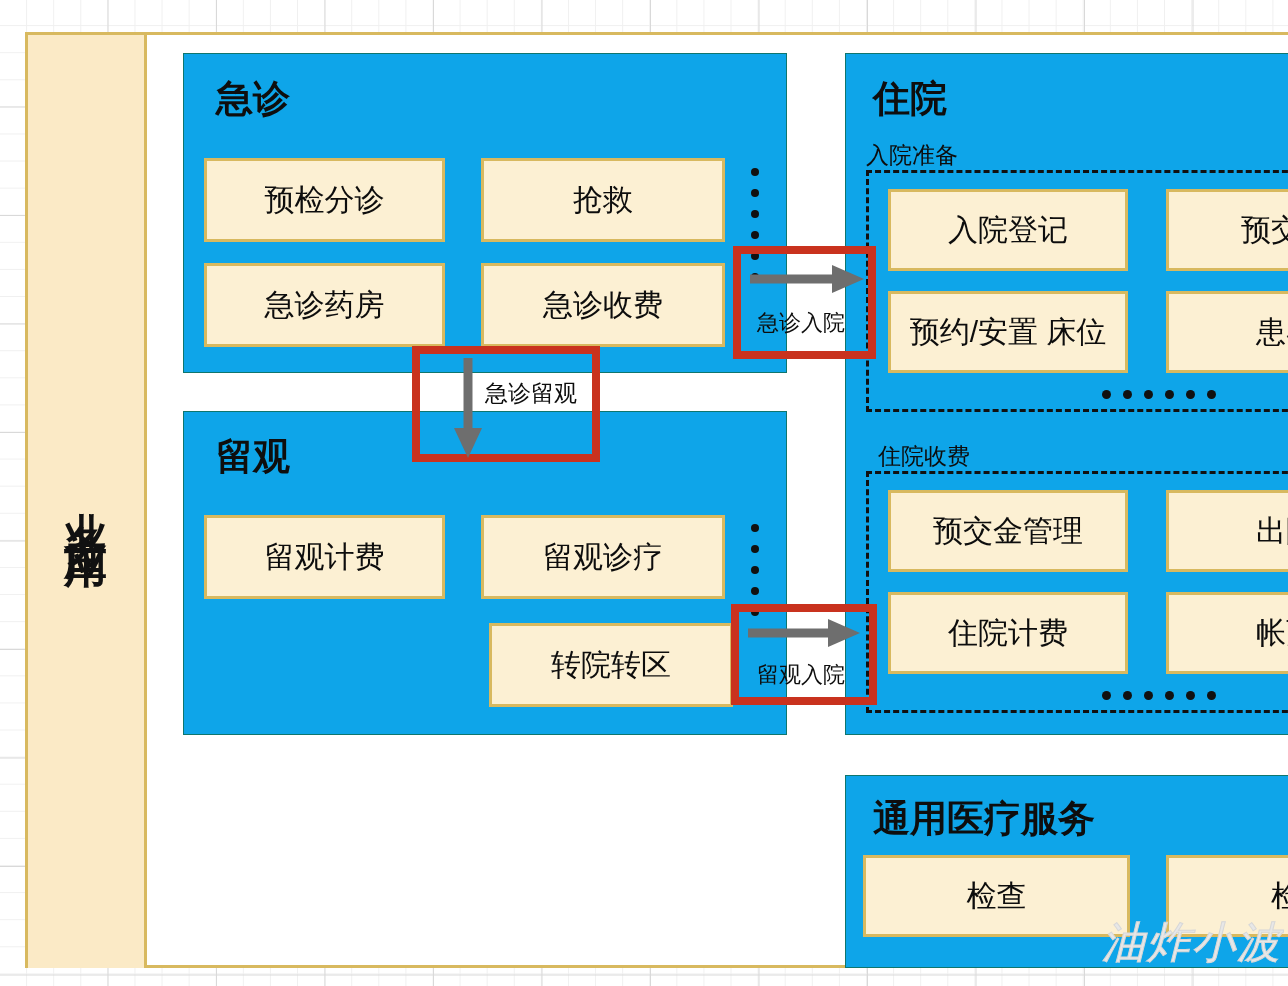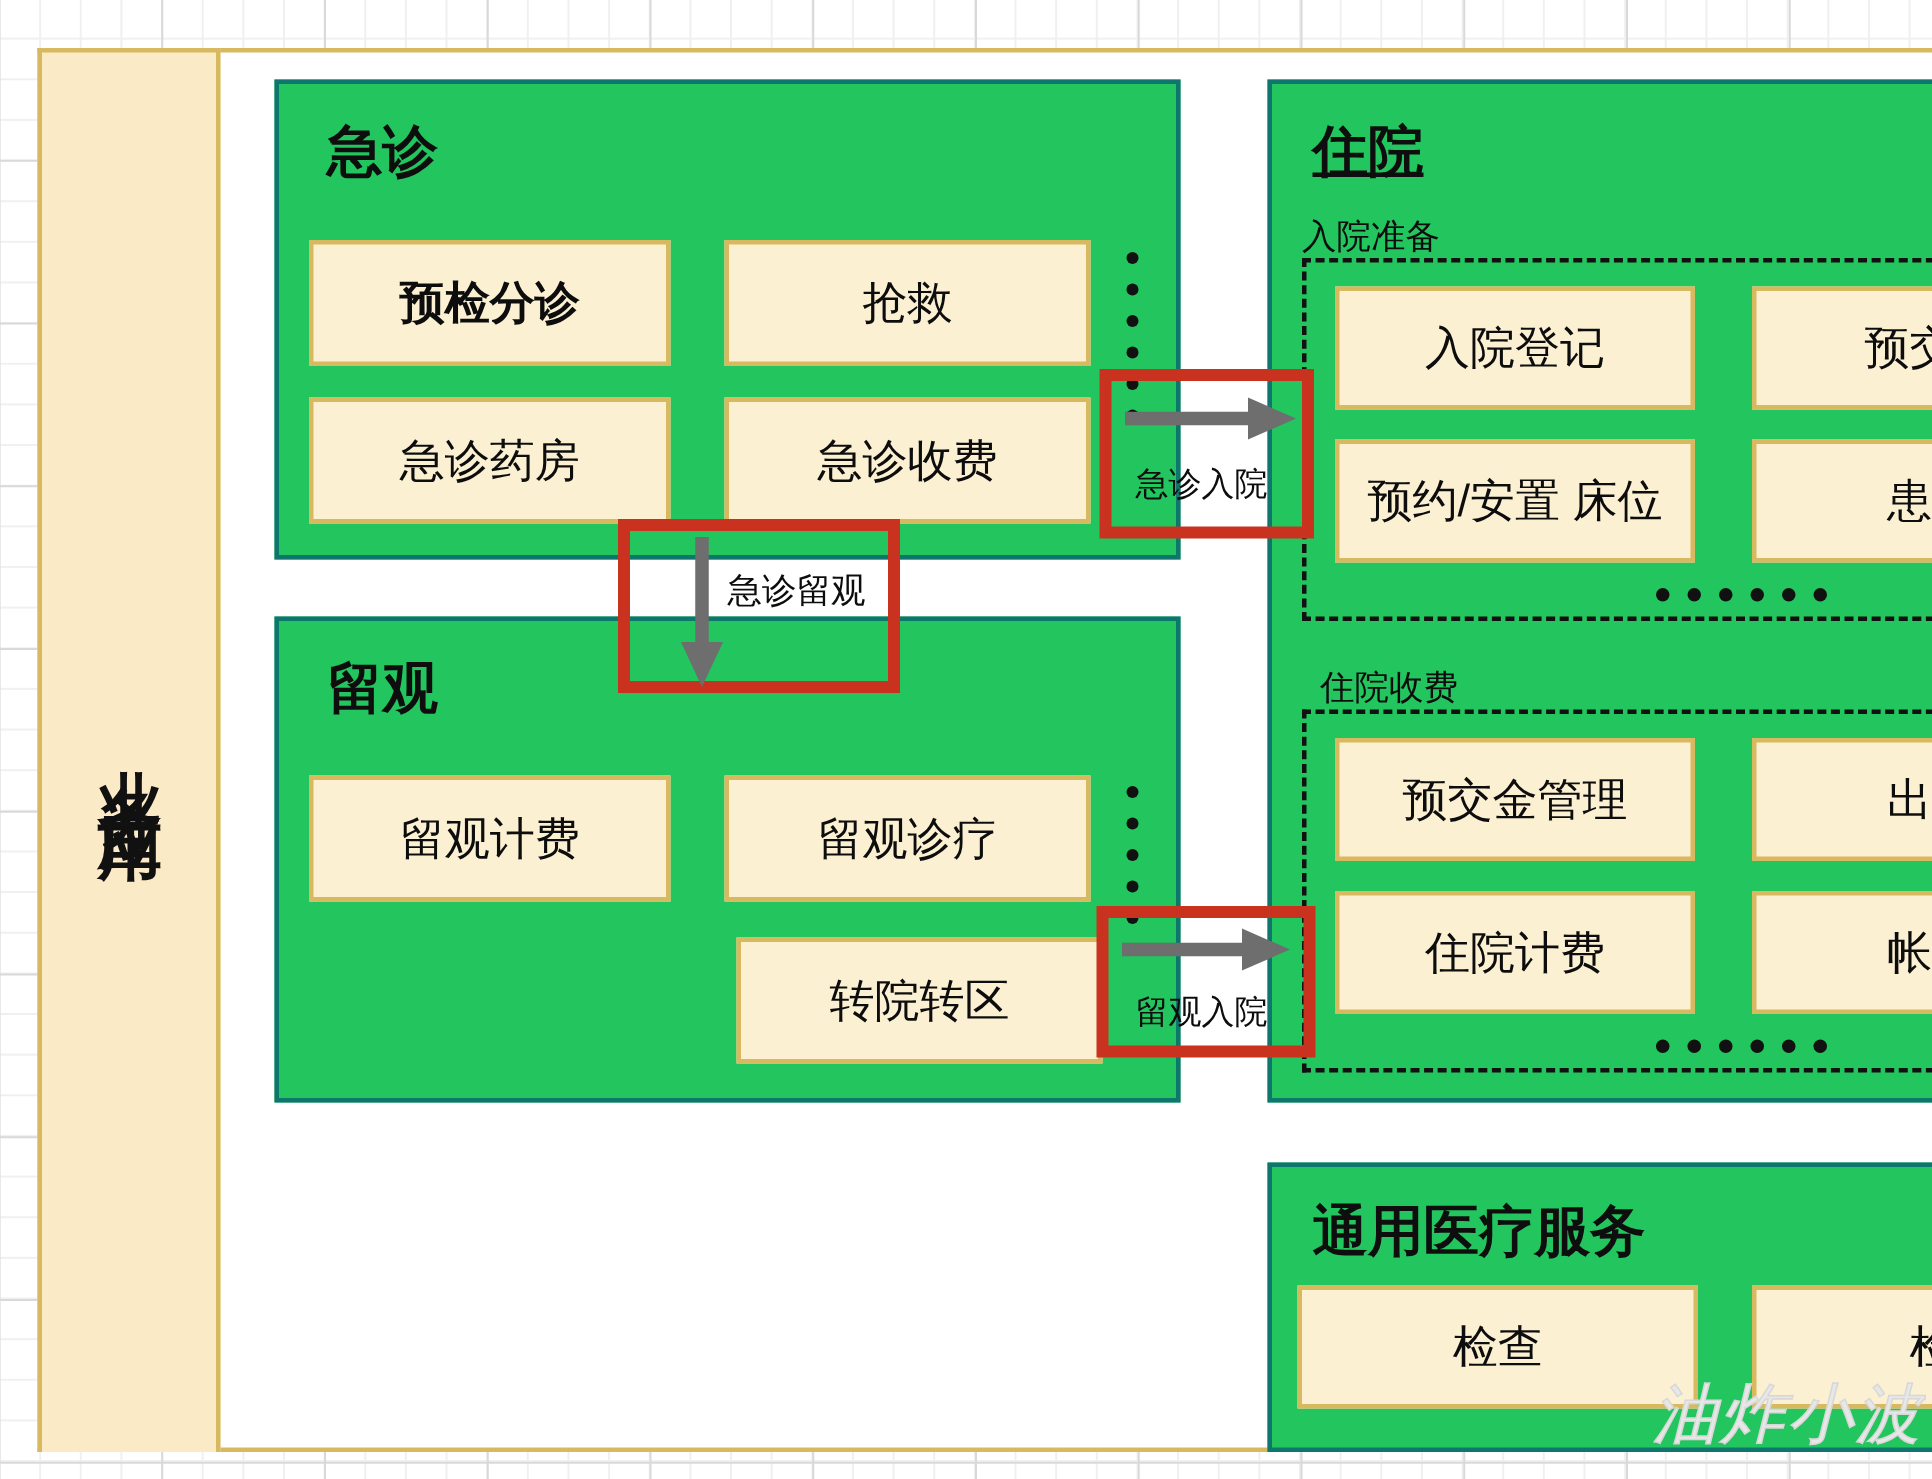--- a/index.html
+++ b/index.html
@@ -45,22 +45,22 @@
   }
   #domain-band .vtext{
     font-size:43px;font-weight:bold;color:#111;
     writing-mode:vertical-rl;text-orientation:upright;
     letter-spacing:12px;line-height:1;
   }
 
   
   .group-panel{
     position:absolute;
-    background:#22c55e;
-    border:3px solid #0f766e;
+    background:#0ea5e9;
+    border:1px solid #0f766e;
     box-sizing:border-box;
   }
   .group-title{
     position:absolute;font-weight:bold;color:#0e0e0e;
     white-space:nowrap;
   }
 
   
   .tile{
     position:absolute;
@@ -121,21 +121,21 @@
 
 <div id="outer-frame"></div>
 
 <div id="domain-band">
   <span class="vtext">业务应用</span>
 </div>
 
 <div class="group-panel" style="left:183px;top:53px;width:604px;height:320px;">
   <div class="group-title" style="left:32px;top:20px;font-size:37px;">急诊</div>
 
-  <div class="tile" style="left:20px;top:104px;width:241px;height:84px;font-weight:bold;">预检分诊</div>
+  <div class="tile" style="left:20px;top:104px;width:241px;height:84px;">预检分诊</div>
   <div class="tile" style="left:297px;top:104px;width:244px;height:84px;">抢救</div>
   <div class="tile" style="left:20px;top:209px;width:241px;height:84px;">急诊药房</div>
   <div class="tile" style="left:297px;top:209px;width:244px;height:84px;">急诊收费</div>
 </div>
 
 <div class="vdots" style="left:751px;top:168px;">
   <i></i>
     <i></i>
     <i></i>
     <i></i>
@@ -154,21 +154,21 @@
 <div class="vdots" style="left:751px;top:524px;">
   <i></i>
     <i></i>
     <i></i>
     <i></i>
     <i></i>
     <i></i>
 </div>
 
 <div class="group-panel" style="left:845px;top:53px;width:460px;height:682px;">
-  <div class="group-title" style="left:27px;top:20px;font-size:37px;text-decoration:underline;">住院</div>
+  <div class="group-title" style="left:27px;top:20px;font-size:37px;">住院</div>
 
   <div class="sub-label" style="left:20px;top:86px;">入院准备</div>
   <div class="dashed-group" style="left:20px;top:116px;width:440px;height:242px;"></div>
 
   <div class="tile" style="left:42px;top:135px;width:240px;height:82px;">入院登记</div>
   <div class="tile" style="left:320px;top:135px;width:240px;height:82px;">预交金</div>
   <div class="tile" style="left:42px;top:237px;width:240px;height:82px;">预约/安置 床位</div>
   <div class="tile" style="left:320px;top:237px;width:240px;height:82px;">患者</div>
 
   <div class="hdots" style="left:256px;top:336px;">

